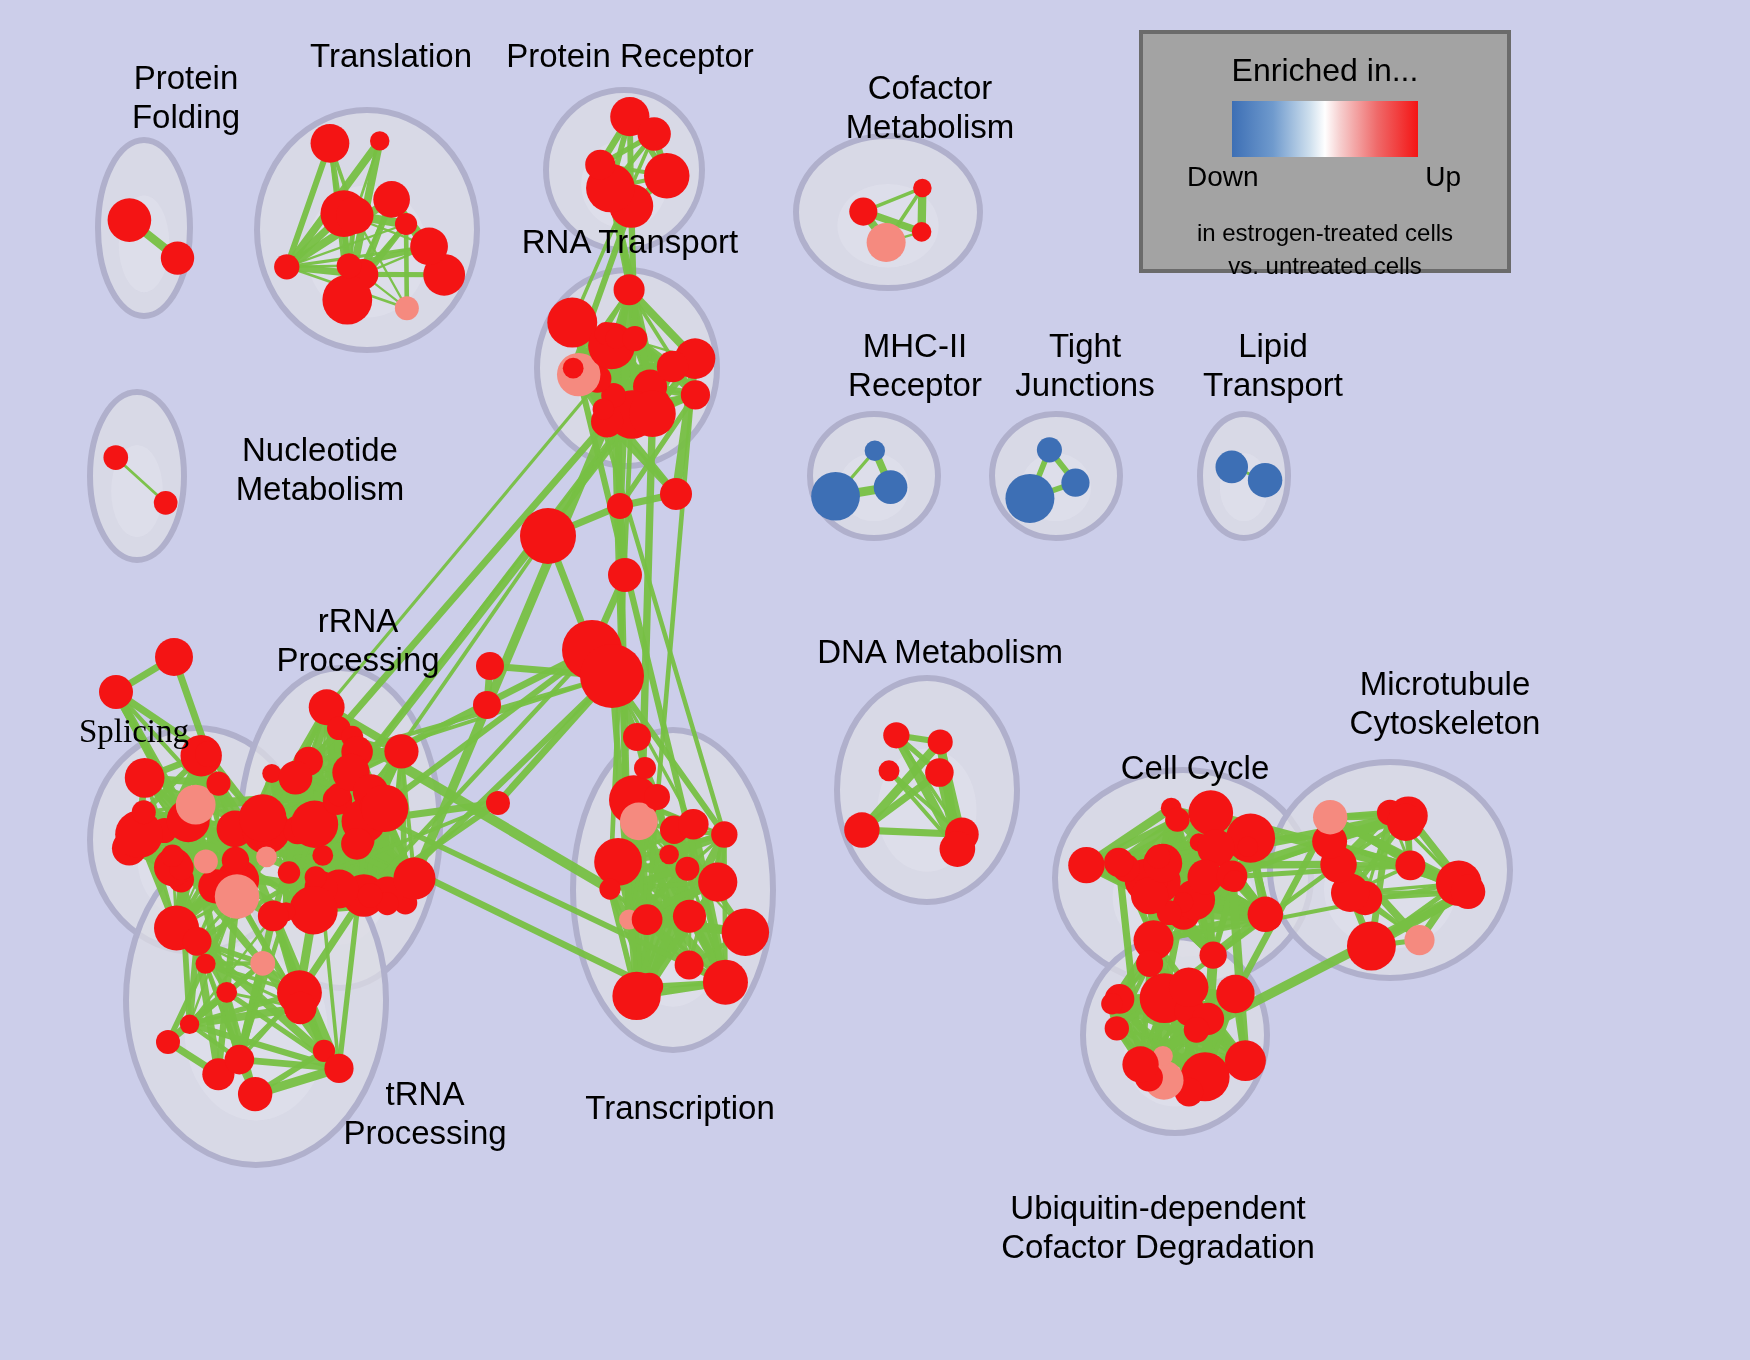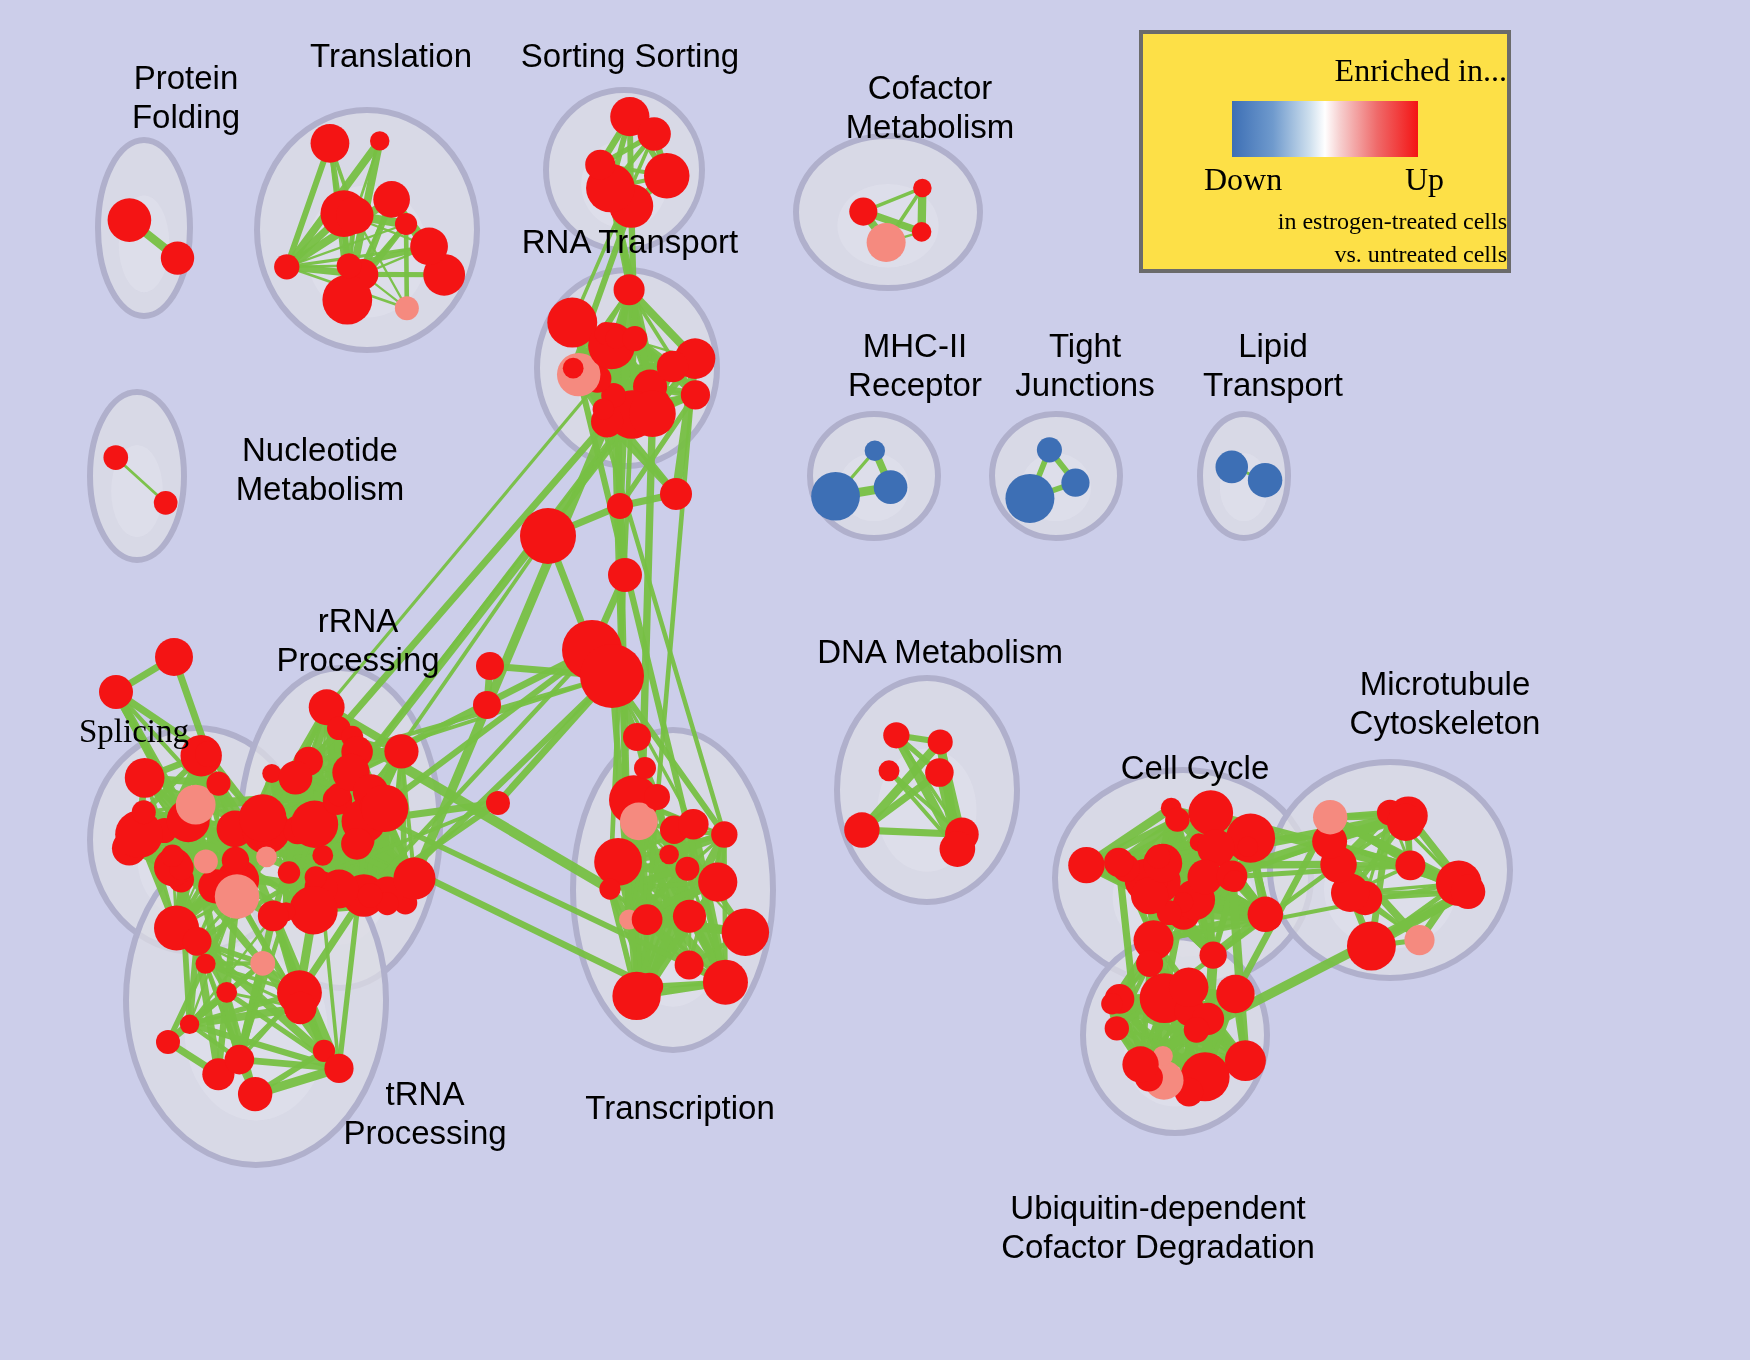--- a/index.html
+++ b/index.html
@@ -19,40 +19,39 @@
     line-height:39px;
     text-align:center;
     white-space:pre-line;
     pointer-events:none;
   }
   #legend{
     position:absolute;
     left:1139px;top:30px;
     width:372px;height:243px;
     border:4px solid #6b6b6b;
-    background:#fde047;
+    background:#a3a3a3;
     box-sizing:border-box;
-    text-align:right;
-    font-family:Liberation Serif, serif;
+    text-align:center;
   }
   #legend-title{
     margin-top:18px;
     font-size:32px;
     color:#000;
   }
   #legend-bar{
     margin:12px auto 0 auto;
     width:186px;height:56px;
     background:linear-gradient(to right,#3d6fb5 0%,#6f9acd 22%,#cfe0ee 42%,#ffffff 50%,#f6cfcf 58%,#ef6a6a 78%,#f41414 100%);
   }
   .legend-ends{
     position:relative;
-    width:230px;margin:4px auto 4px auto;
+    width:264px;margin:4px auto 15px auto;
     height:40px;
-    font-size:32px;
+    font-size:28px;
   }
   .legend-ends .dn{position:absolute;left:-6px;top:0;}
   .legend-ends .up{position:absolute;right:-4px;top:0;}
   #legend-sub{
     font-size:24px;line-height:33px;
     color:#000;margin-top:2px;
     white-space:pre-line;
   }
 </style>
 </head>
@@ -1488,21 +1487,21 @@
         <circle cx="116" cy="692" r="17" fill="#f41414" stroke="none"></circle>
         <circle cx="174" cy="657" r="19" fill="#f41414" stroke="none"></circle>
         <circle cx="208" cy="754" r="13" fill="#f41414" stroke="none"></circle>
         <circle cx="168" cy="1042" r="12" fill="#f41414" stroke="none"></circle>
       </g>
     </svg>
 
   <div class="lbl" style="left: 86px; top: 58px; width: 200px;">Protein
 Folding</div>
     <div class="lbl" style="left: 286px; top: 36px; width: 210px;">Translation</div>
-    <div class="lbl" style="left: 505px; top: 36px; width: 250px;">Sorting Sorting</div>
+    <div class="lbl" style="left: 505px; top: 36px; width: 250px;">Protein Receptor</div>
     <div class="lbl" style="left: 800px; top: 68px; width: 260px;">Cofactor
 Metabolism</div>
     <div class="lbl" style="left: 510px; top: 222px; width: 240px;">RNA Transport</div>
     <div class="lbl" style="left: 195px; top: 430px; width: 250px;">Nucleotide
 Metabolism</div>
     <div class="lbl" style="left: 800px; top: 326px; width: 230px;">MHC-II
 Receptor</div>
     <div class="lbl" style="left: 975px; top: 326px; width: 220px;">Tight
 Junctions</div>
     <div class="lbl" style="left: 1158px; top: 326px; width: 230px;">Lipid

